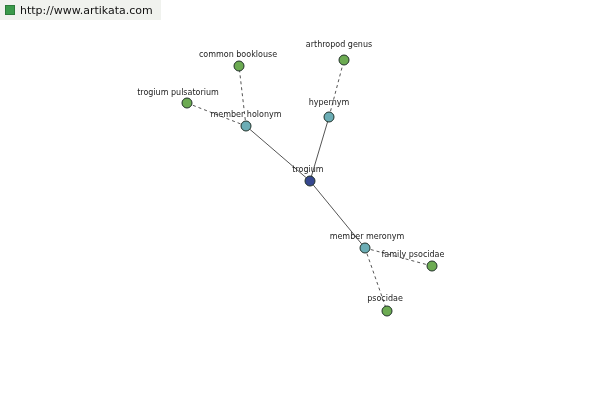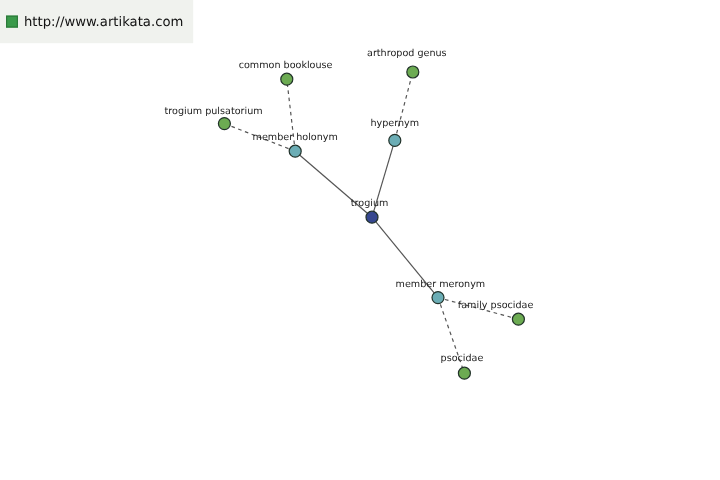--- a/index.html
+++ b/index.html
@@ -8,21 +8,21 @@
     width: 600px;
     height: 400px;
     background: #ffffff;
     font-family: "DejaVu Sans", "Liberation Sans", sans-serif;
     overflow: hidden;
   }
   .url-bar {
     position: absolute;
     top: 0;
     left: 0;
-    height: 36px;
+    height: 20px;
     padding: 0 8px 0 5px;
     display: flex;
     align-items: center;
     gap: 5px;
     background: #f0f2ee;
   }
   .favicon {
     width: 10px;
     height: 10px;
     background: #3a9a4a;

